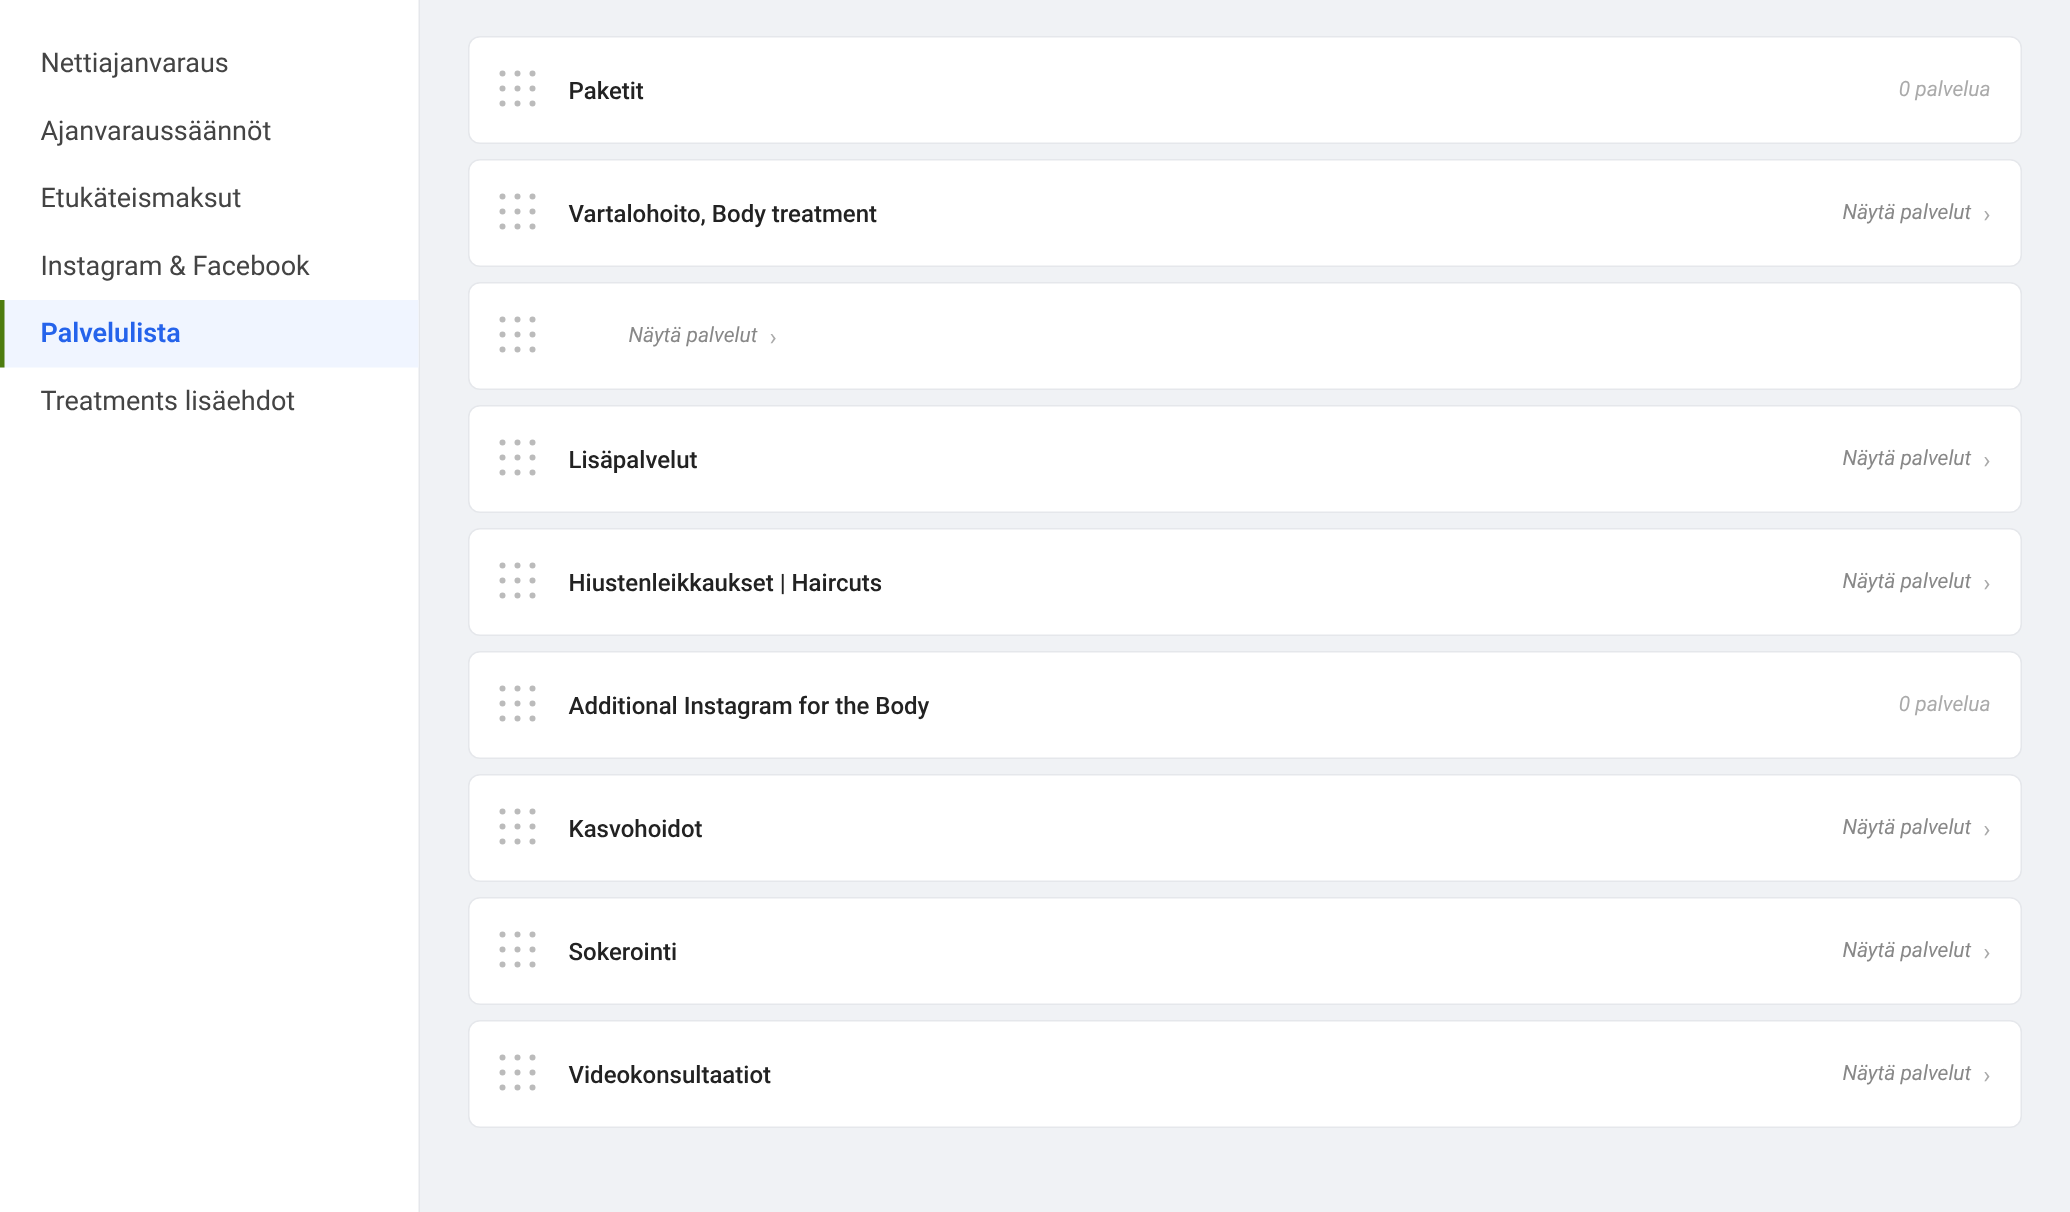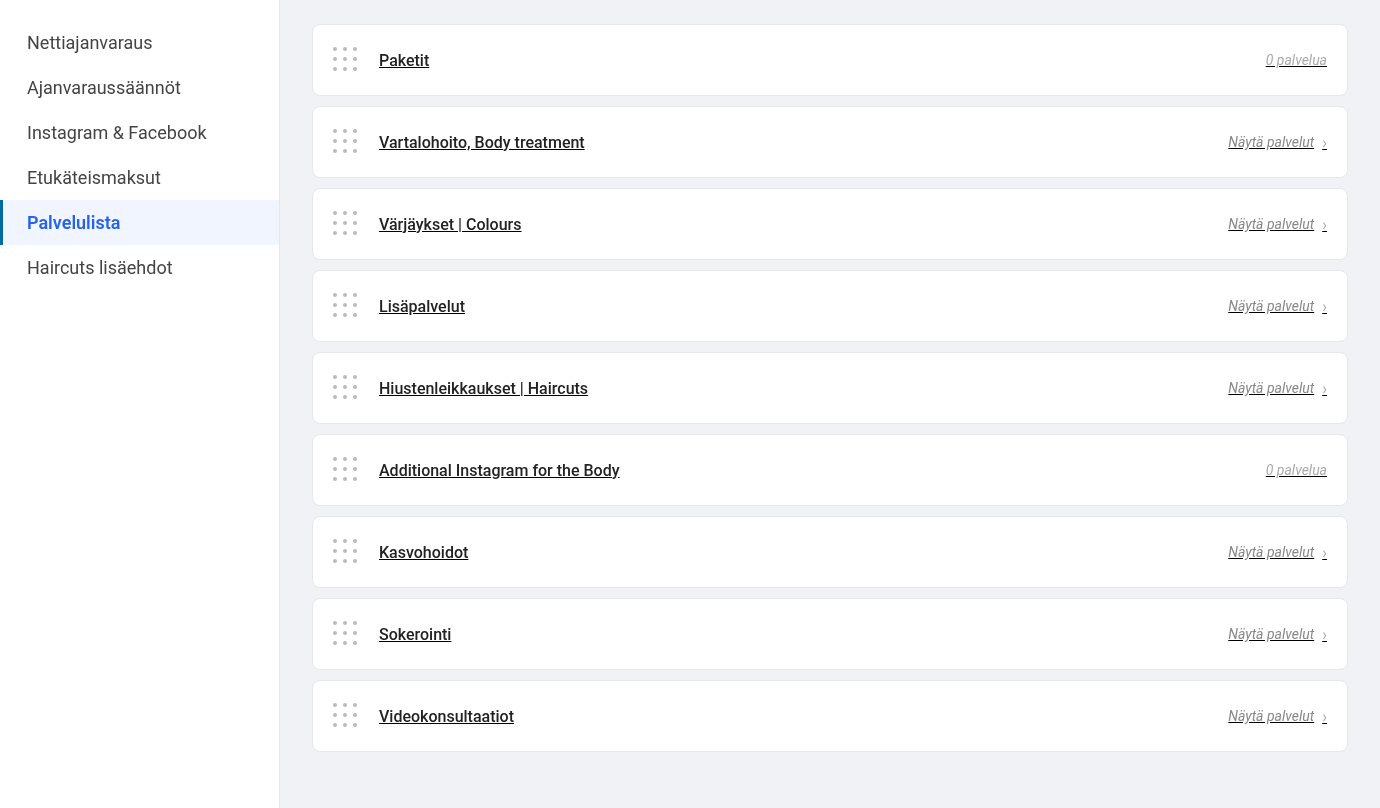--- a/index.html
+++ b/index.html
@@ -23,39 +23,38 @@
       display: block;
       padding: 12px 24px;
       font-size: 18px;
       color: #444;
       cursor: pointer;
       text-decoration: none;
       border-left: 3px solid transparent;
       transition: background 0.15s;
     }
     .sidebar-item.active {
-      border-left: 3px solid #0369a1;
+      border-left: 3px solid #4d7c0f;
       color: #2563eb;
       font-weight: 600;
       background: #f0f5ff;
     }
 
     
     .main {
       flex: 1;
       padding: 24px 32px;
       overflow-y: auto;
     }
 
     
     .service-list {
       display: flex;
       flex-direction: column;
       gap: 10px;
-      text-decoration: underline;
     }
 
     .service-row {
       background: #fff;
       border-radius: 8px;
       border: 1px solid #e5e7eb;
       display: flex;
       align-items: center;
       padding: 0 20px;
       height: 72px;
@@ -107,24 +106,24 @@
       font-size: 16px;
       margin-left: 2px;
     }
   </style>
 </head>
 <body>
 
 <nav class="sidebar">
 <a class="sidebar-item">Nettiajanvaraus</a>
     <a class="sidebar-item">Ajanvaraussäännöt</a>
+    <a class="sidebar-item">Etukäteismaksut</a>
     <a class="sidebar-item">Instagram &amp; Facebook</a>
-    <a class="sidebar-item">Etukäteismaksut</a>
     <a class="sidebar-item active">Palvelulista</a>
-    <a class="sidebar-item">Haircuts lisäehdot</a>
+    <a class="sidebar-item">Treatments lisäehdot</a>
   </nav>
 
 <main class="main">
   <div class="service-list">
   <div class="service-row">
         <div class="drag-handle">
           <div class="drag-dot"></div>
           <div class="drag-dot"></div>
           <div class="drag-dot"></div>
           <div class="drag-dot"></div>
@@ -162,21 +161,20 @@
           <div class="drag-dot"></div>
           <div class="drag-dot"></div>
           <div class="drag-dot"></div>
           <div class="drag-dot"></div>
           <div class="drag-dot"></div>
           <div class="drag-dot"></div>
           <div class="drag-dot"></div>
           <div class="drag-dot"></div>
           <div class="drag-dot"></div>
         </div>
-        <span class="service-name">Värjäykset | Colours</span>
         <div class="service-meta">
           <span class="nayta">Näytä palvelut</span>
           <span class="chevron-icon">›</span>
         </div>
       </div>
       <div class="service-row">
         <div class="drag-handle">
           <div class="drag-dot"></div>
           <div class="drag-dot"></div>
           <div class="drag-dot"></div>

